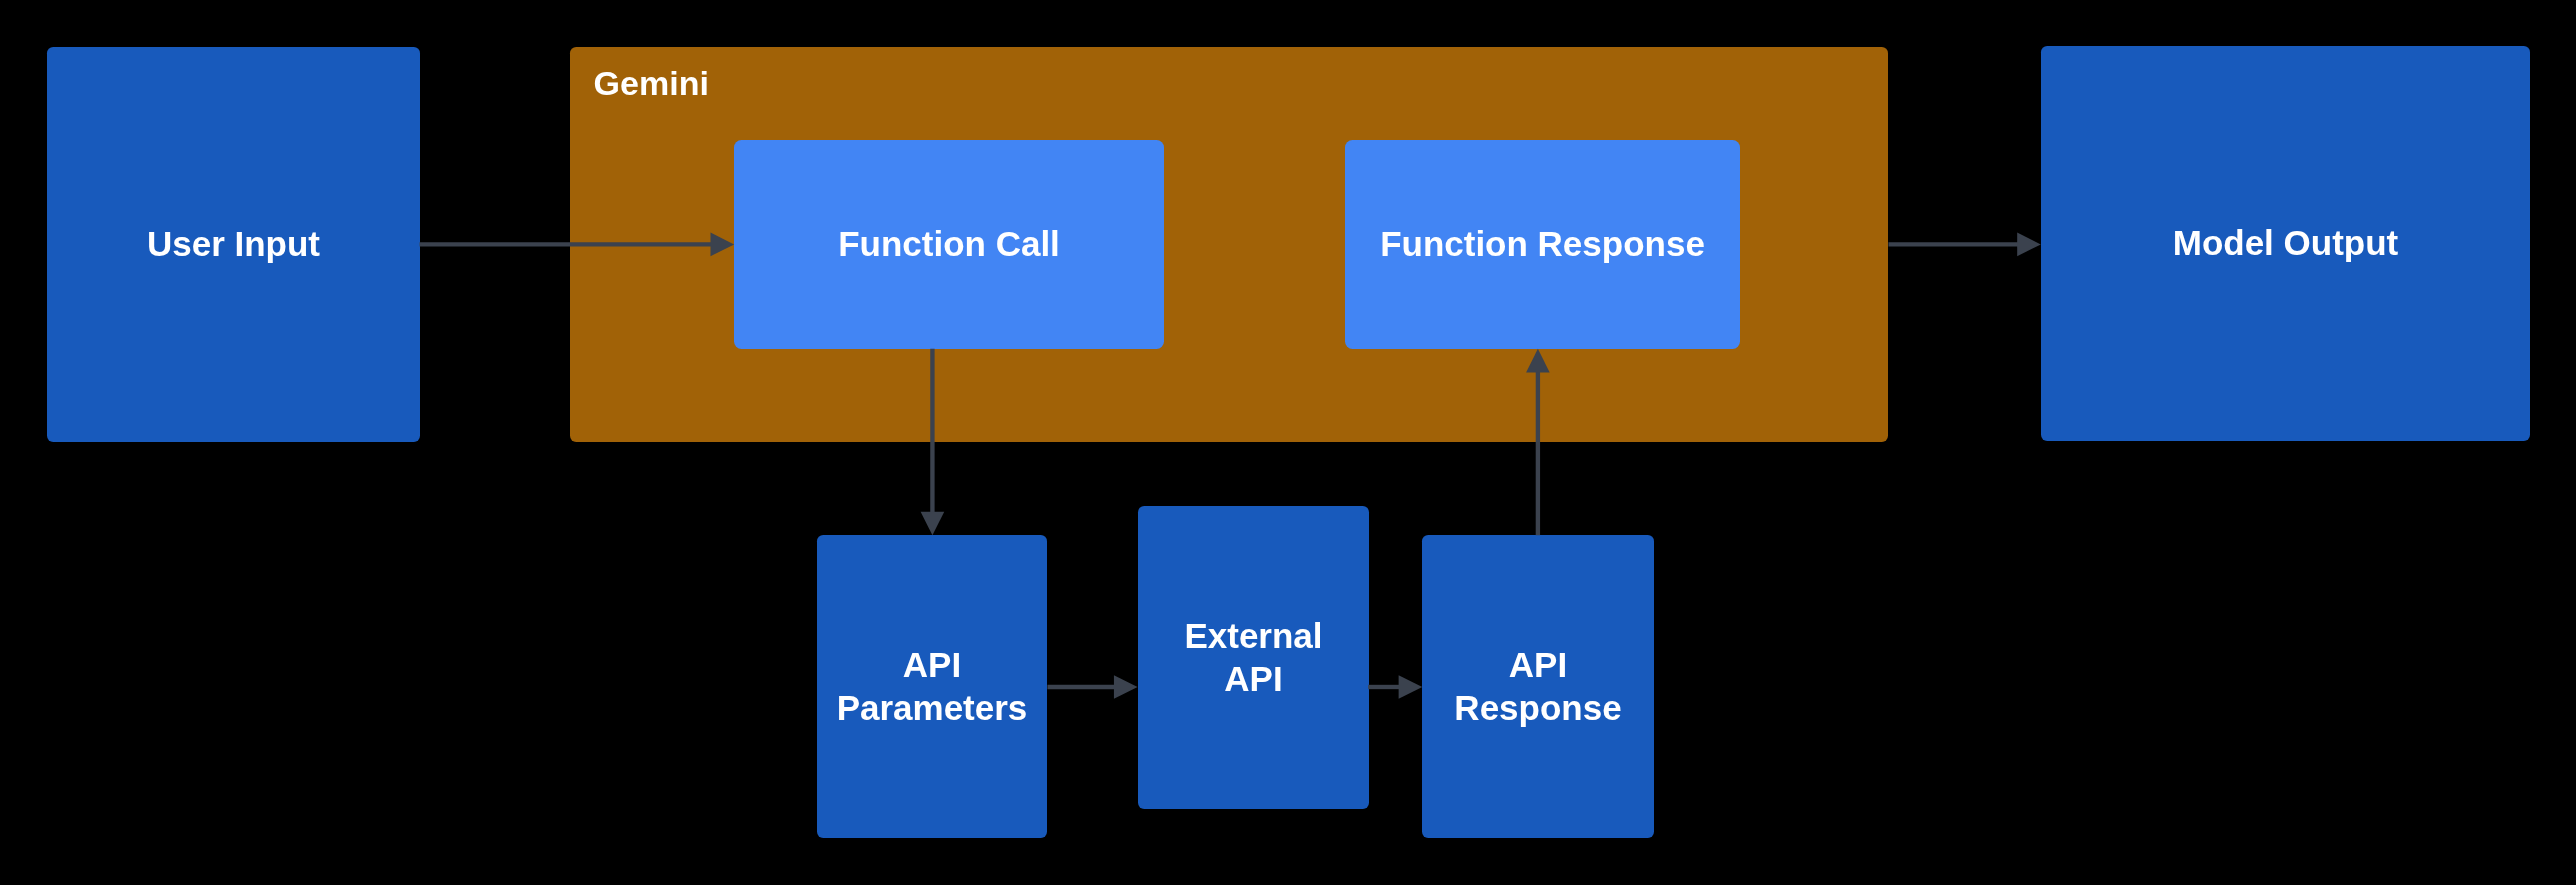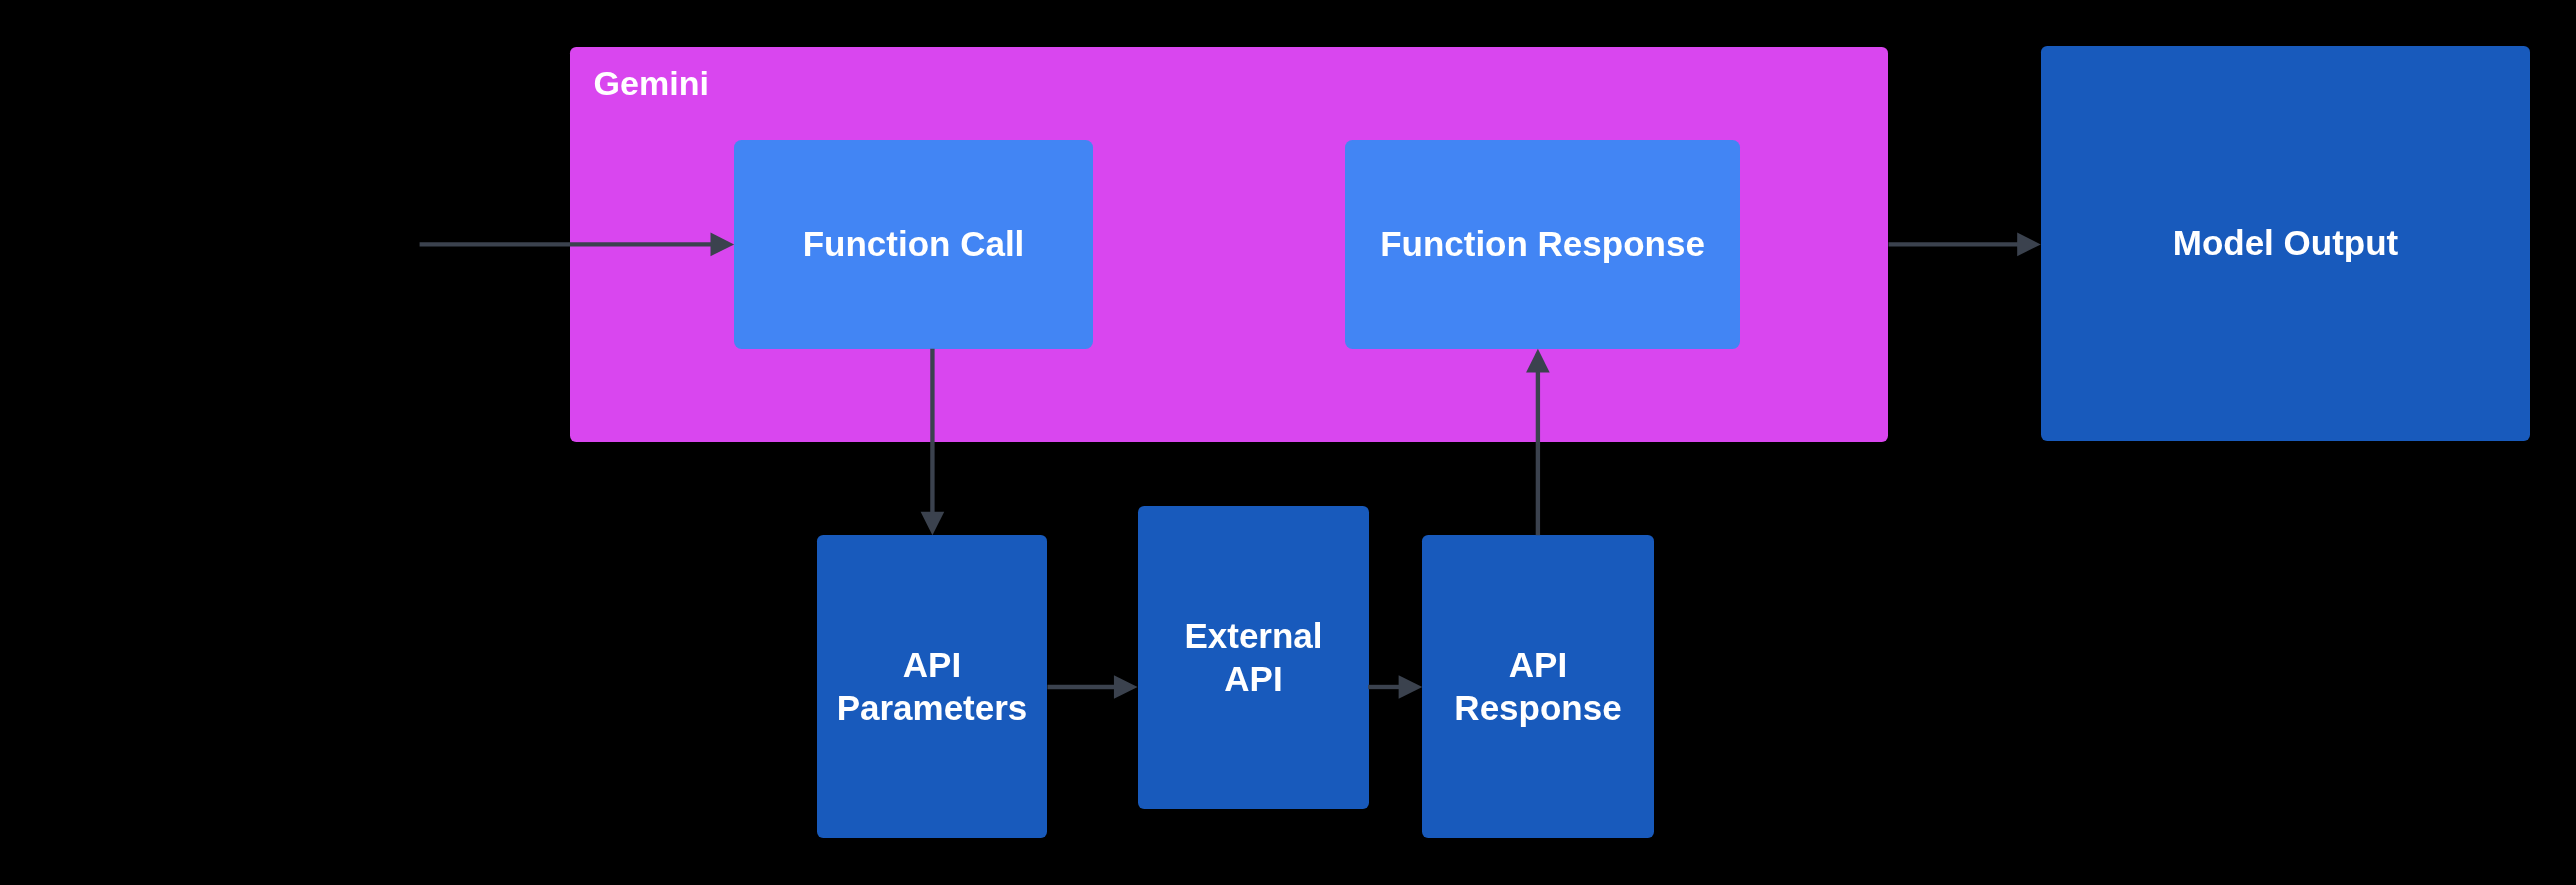--- a/index.html
+++ b/index.html
@@ -29,57 +29,60 @@
     text-align: center;
     white-space: pre-line;
     letter-spacing: 0px;
   }
   .node.inner {
     background: #4285f4;
     border-radius: 7.5px;
   }
   .group-box {
     position: absolute;
-    background: #d946ef;
+    background: #a16207;
     border-radius: 6.2px;
   }
   .group-label {
     position: absolute;
     left: 23.6px;
     top: 18.6px;
     color: #ffffff;
     font-weight: bold;
     font-size: 34px;
     line-height: 1;
     white-space: nowrap;
   }
   
   .n-user-input        { left: 47px;   top: 47px;  width: 373px;  height: 395px; }
   .g-gemini            { left: 570px;  top: 47px;  width: 1318px; height: 395px; }
-  .n-function-call     { left: 164px;  top: 93px; width: 359px;  height: 209px; }
+  .n-function-call     { left: 164px;  top: 93px; width: 430px;  height: 209px; }
   .n-function-response { left: 775px; top: 93px; width: 395px;  height: 209px; }
   .n-model-output      { left: 2041px; top: 46px;  width: 489px;  height: 395px; }
   .n-api-parameters    { left: 817px; top: 535px; width: 230px;  height: 303px; }
   .n-external-api      { left: 1138px; top: 506px; width: 231px;  height: 303px; }
   .n-api-response      { left: 1422px; top: 535px; width: 232px;  height: 303px; }
   .arrow-layer {
     position: absolute;
     left: 0; top: 0;
     width: 2576px;
     height: 886px;
     pointer-events: none;
   }
   .arrow-layer line    { stroke: #3b424e; stroke-width: 7; }
   .arrow-layer polygon { fill: #3b424e; }
 </style>
 </head>
 <body>
 
 <div class="canvas">
 
+  <div class="node n-user-input">
+    <span>User Input</span>
+  </div>
 
   <div class="group-box g-gemini">
     <div class="group-label">Gemini</div>
 
     <div class="node inner n-function-call">
       <span>Function Call</span>
     </div>
 
     <div class="node inner n-function-response">
       <span>Function Response</span>

